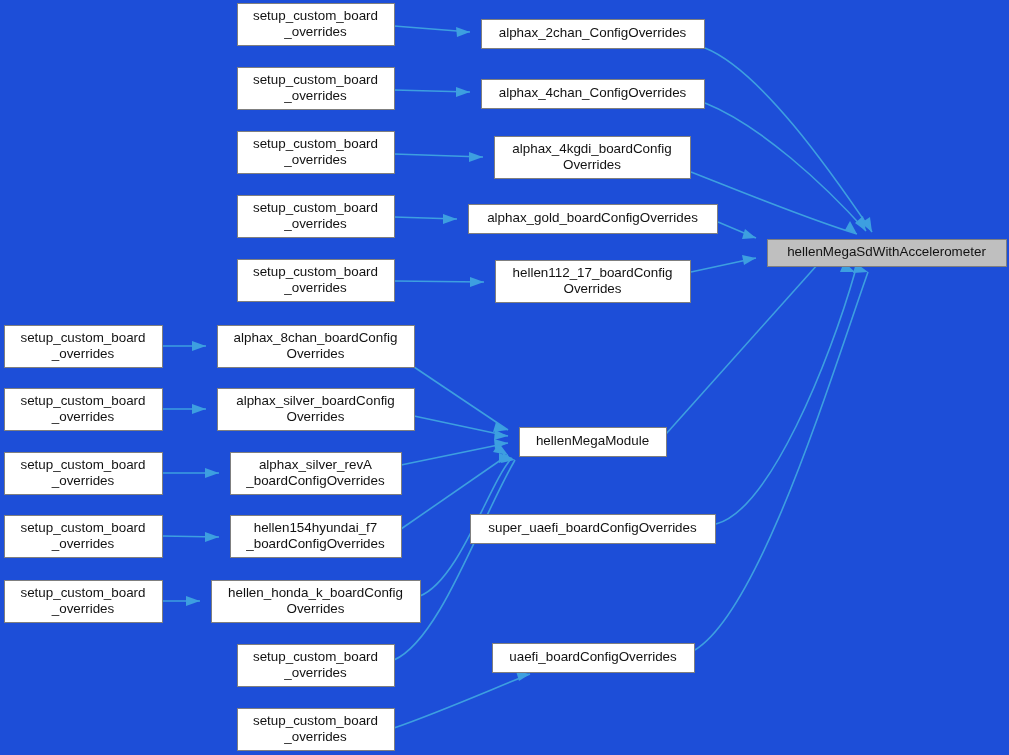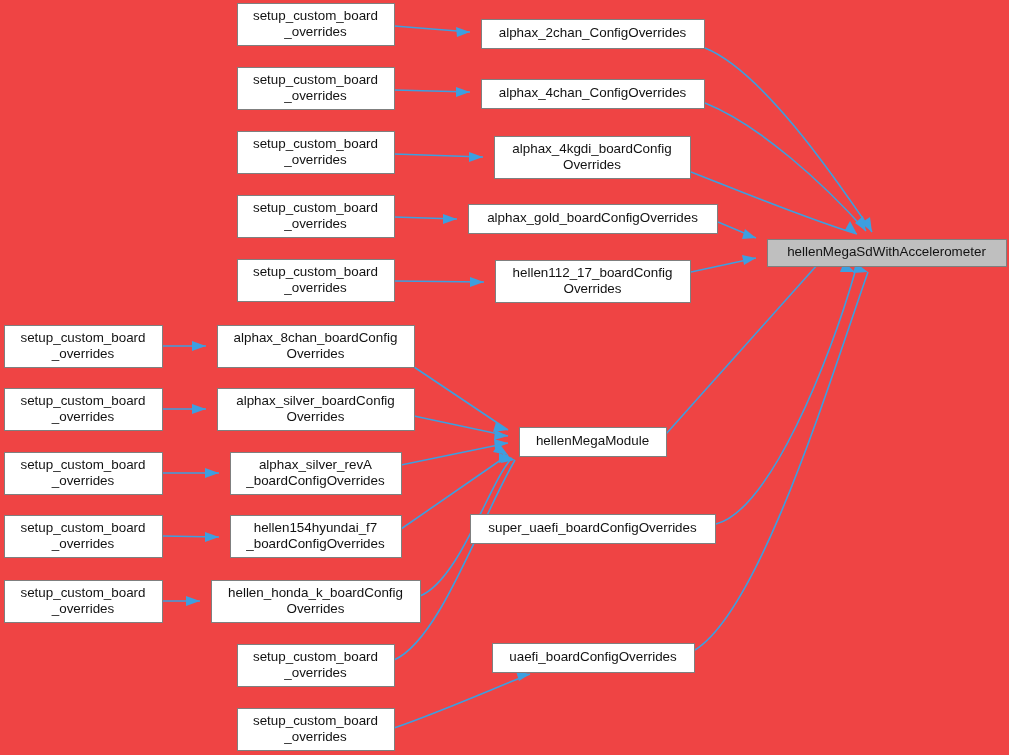--- a/index.html
+++ b/index.html
@@ -4,21 +4,21 @@
 <style>
   html, body {
     margin: 0;
     padding: 0;
     background: #000000;
   }
   #canvas-wrap {
     position: relative;
     width: 1009px;
     height: 755px;
-    background: #ef4444;
+    background: #1d4ed8;
     overflow: hidden;
     font-family: "Liberation Sans", sans-serif;
   }
   svg#graph {
     position: absolute;
     left: 0;
     top: 0;
     width: 1009px;
     height: 755px;
     display: block;

